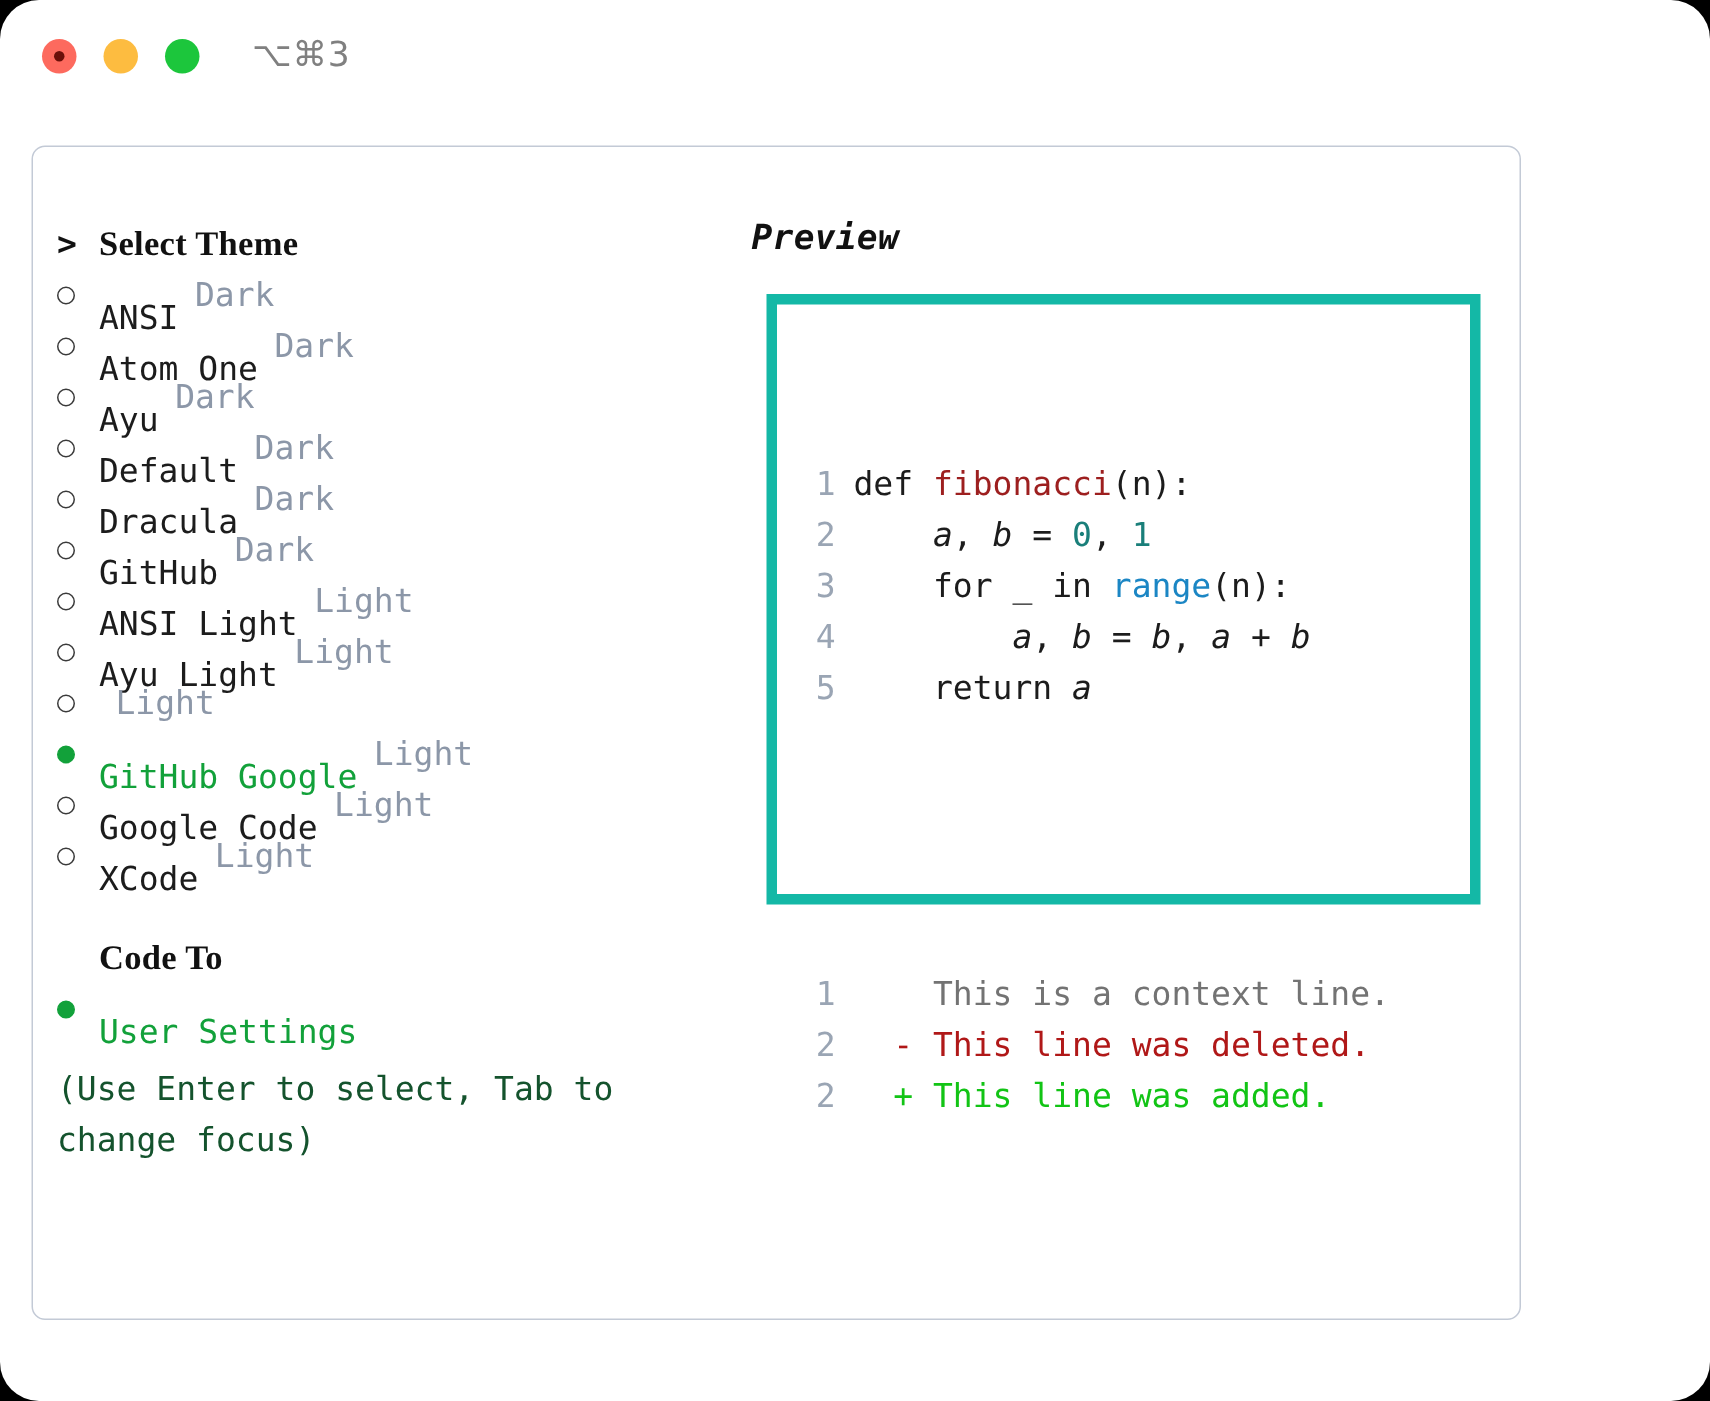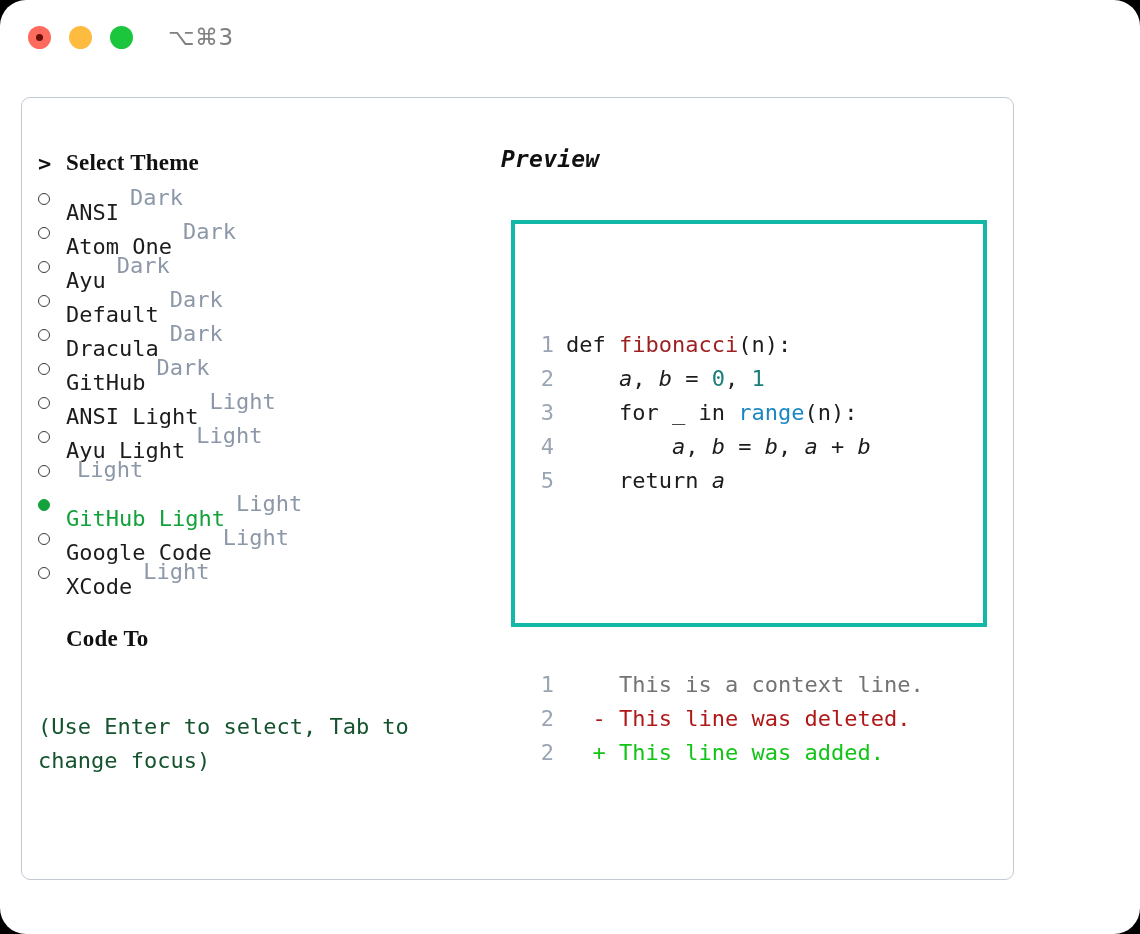--- a/index.html
+++ b/index.html
@@ -158,24 +158,24 @@
   .preview-head {
     font-size: 23px;
     font-weight: bold;
     color: #111111;
     letter-spacing: 0.2px;
     margin-bottom: 0;
     font-style: italic;
   }
   .preview-box {
     position: absolute;
-    left: 489px; top: 122px;
+    left: 489px; top: 98px;
     width: 476px;
     height: 407px;
-    border: 4px solid #14b8a6;
+    border: 7px solid #14b8a6;
     box-sizing: border-box;
     background: #ffffff;
   }
   .code {
     position: absolute;
     left: 17px; top: 36px;
     font-size: 22px;
     line-height: 34px;
     white-space: pre;
   }
@@ -261,21 +261,21 @@
             <span class="bullet"><i class="empty"></i></span>
             <span class="item-name">Ayu Light</span>
             <span class="item-kind">Light</span>
           </div>
           <div class="row">
             <span class="bullet"><i class="empty"></i></span>
             <span class="item-kind">Light</span>
           </div>
           <div class="row">
             <span class="bullet"><i class="filled"></i></span>
-            <span class="item-name selected">GitHub Light</span>
+            <span class="item-name selected">GitHub Google</span>
             <span class="item-kind">Light</span>
           </div>
           <div class="row">
             <span class="bullet"><i class="empty"></i></span>
             <span class="item-name">Google Code</span>
             <span class="item-kind">Light</span>
           </div>
           <div class="row">
             <span class="bullet"><i class="empty"></i></span>
             <span class="item-name">XCode</span>
@@ -284,20 +284,24 @@
         </div>
 
       <div class="spacer-row"></div>
 
       <div class="row">
         <span class="bullet"></span>
         <span class="section-head">Code To</span>
       </div>
 
       <div id="apply-list">
+          <div class="row">
+            <span class="bullet"><i class="filled"></i></span>
+            <span class="item-name selected">User Settings</span>
+          </div>
         </div>
     </div>
 
     <div class="hint">(Use Enter to select, Tab to change focus)</div>
 
     <div class="right-col">
       <div class="preview-head">Preview</div>
     </div>
 
     <div class="preview-box">

